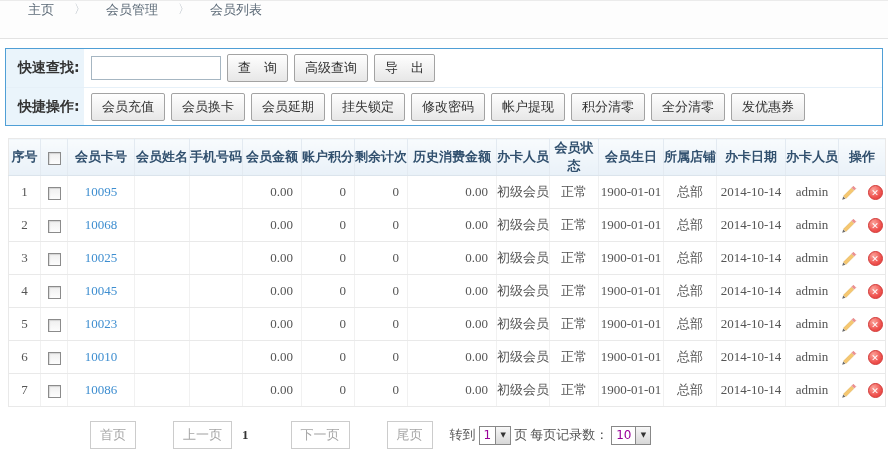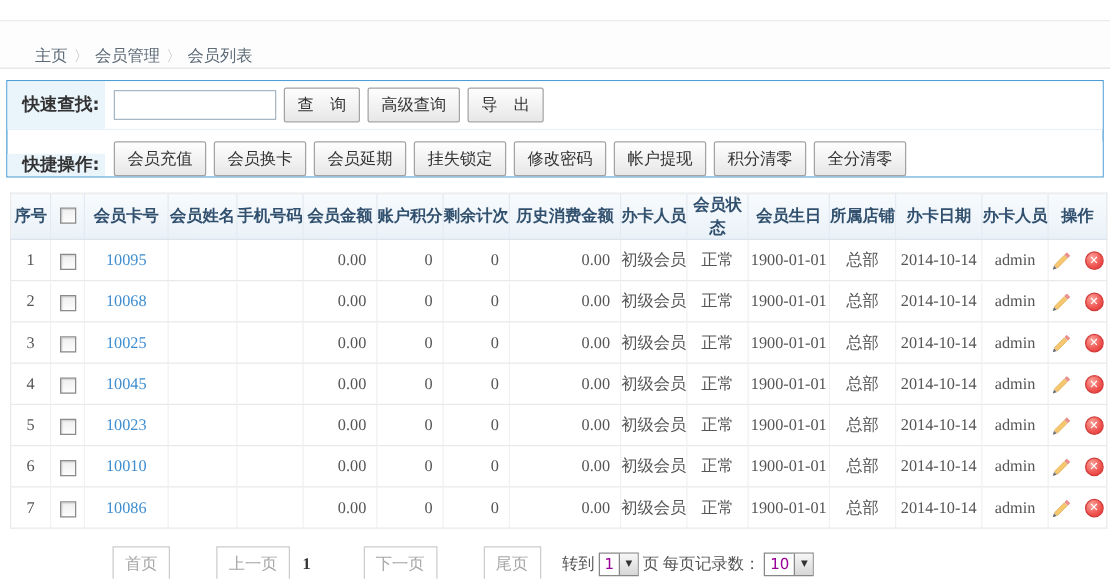--- a/index.html
+++ b/index.html
@@ -1,30 +1,30 @@
 <!DOCTYPE html>
 <html><head>
 <meta charset="utf-8">
 <style>
   * { margin:0; padding:0; box-sizing:border-box; }
   html,body { width:888px; height:463px; background:#fff; overflow:hidden;
     font-family:"DejaVu Sans","Liberation Sans",sans-serif; }
 
   
-  .breadcrumb-bar { height:39px; display:flex; align-items:flex-end; gap:5px;
+  .breadcrumb-bar { height:39px; display:flex; align-items:flex-start; gap:20px;
     padding-left:28px; background:#fdfdfd;
     border-top:1px solid #ebebeb; border-bottom:1px solid #e3e3e3;
-    font-size:13px; color:#5d6b78;margin-top:16px; }
+    font-size:13px; color:#5d6b78; }
   .crumb { cursor:default; }
   .crumb-sep { color:#b3bbc3; font-size:12px; }
 
   
   .panel { margin:9px 5px 12px 5px; border:1px solid #4f9fd6; background:#fff; }
   .panel-row { height:38px; display:flex; align-items:stretch; }
-  .panel-row + .panel-row { border-top:1px solid #e6f0f8;align-items:flex-end; }
+  .panel-row + .panel-row { border-top:1px solid #e6f0f8; }
   .panel-label { width:78px; background:#eaf4fb; display:flex; align-items:center;
     padding-left:12px; font-weight:bold; font-size:14px; color:#333; flex:none; }
   .panel-content { flex:1; display:flex; align-items:center; gap:6px; padding-left:7px; background:#fff; }
   .search-input { width:130px; height:24px; border:1px solid #a6b6c2; padding:0 4px;
     font-size:13px; color:#333; outline:none; }
   .tbtn { border:1px solid #a3a3a3; border-radius:2px;
     background:linear-gradient(#fefefe,#e7e7e7); padding:4px 10px;
     font-size:13px; color:#333; cursor:pointer;
     font-family:"DejaVu Sans","Liberation Sans",sans-serif; }
 
@@ -96,20 +96,21 @@
     <div class="panel-label">快捷操作:</div>
     <div class="panel-content" id="quick-buttons">
         <button class="tbtn">会员充值</button>
         <button class="tbtn">会员换卡</button>
         <button class="tbtn">会员延期</button>
         <button class="tbtn">挂失锁定</button>
         <button class="tbtn">修改密码</button>
         <button class="tbtn">帐户提现</button>
         <button class="tbtn">积分清零</button>
         <button class="tbtn">全分清零</button>
+        <button class="tbtn">发优惠券</button>
       </div>
   </div>
 </div>
 
 <table>
   <colgroup>
     <col style="width:32px">
       <col style="width:27px">
       <col style="width:67px">
     <col style="width:55px">

